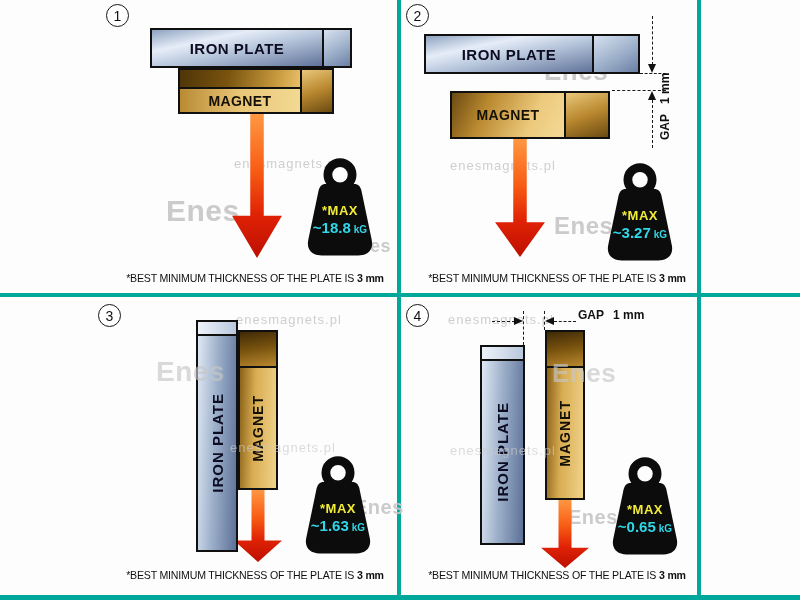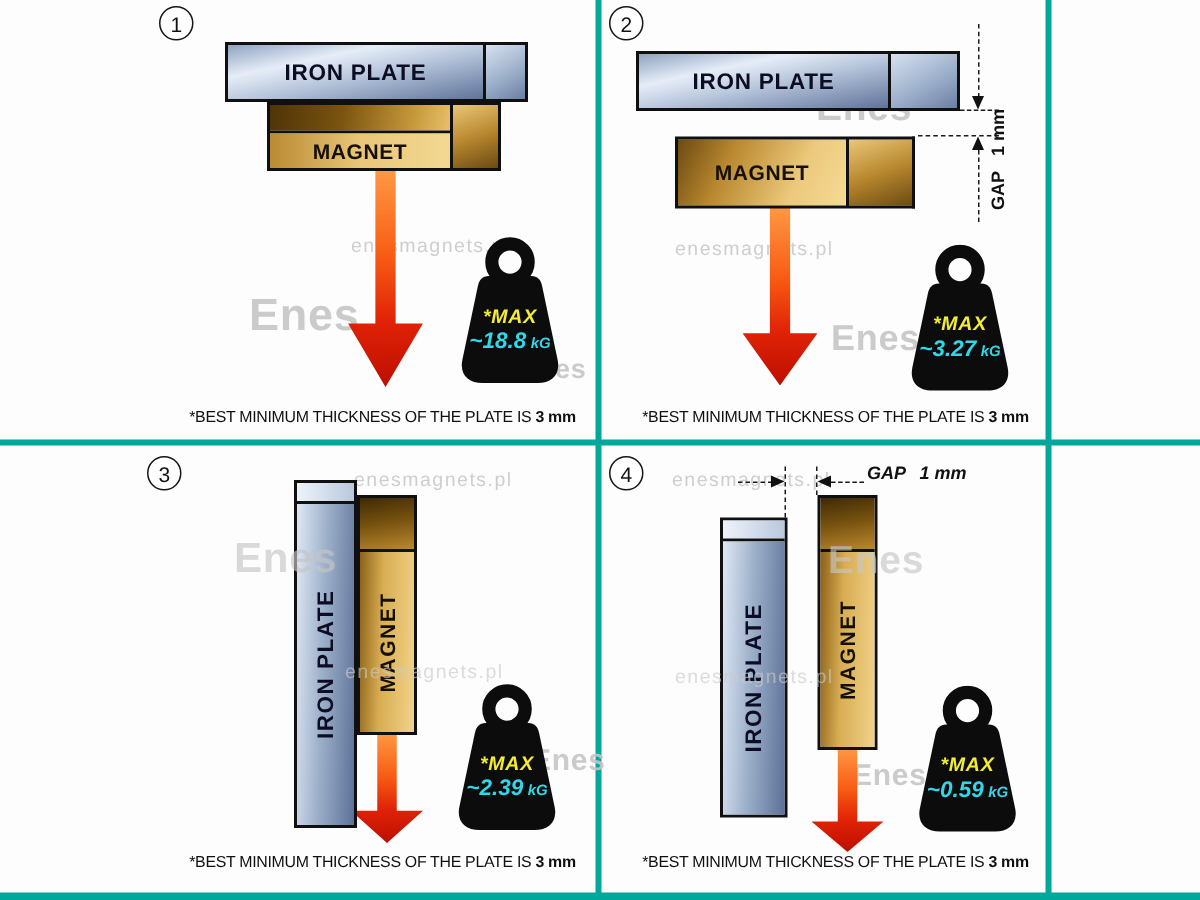--- a/index.html
+++ b/index.html
@@ -52,21 +52,21 @@
   .magV .vLbl { color:#140f04; font-size:14px; }
 
   
   .arrow { position:absolute; z-index:1;
            background:linear-gradient(180deg,#ff9a45 0%,#f85c14 40%,#e02206 70%,#bc0f00 100%);
            clip-path:polygon(37% 0,63% 0,63% 71%,98% 71%,50% 100%,2% 71%,37% 71%); }
 
   
   .weight { position:absolute; width:84px; height:102px; z-index:3; }
   .weight svg { position:absolute; inset:0; width:100%; height:100%; }
-  .wtext { position:absolute; left:0; right:0; top:46px; text-align:center; line-height:1.15; z-index:1;font-style:italic; }
+  .wtext { position:absolute; left:0; right:0; top:46px; text-align:center; line-height:1.15; z-index:1; }
   .wmax { color:#f3ec36; font-weight:bold; font-size:13px; display:block; letter-spacing:.5px; }
   .wval { color:#30d7e8; font-weight:bold; font-size:15px; }
   .wunit { color:#30d7e8; font-weight:bold; font-size:10px; margin-left:3px; }
 
   
   .caption { position:absolute; font-size:10.6px; color:#101010; text-align:center;
              letter-spacing:-0.2px; white-space:nowrap; z-index:3; }
 
   
   .dashH { position:absolute; border-top:1.6px dashed #1a1a1a; z-index:3; }
@@ -211,21 +211,21 @@
       </div>
     </div>
 
     <div class="weight" style="left:296px; top:161px;">
       <svg viewBox="0 0 100 122">
         <circle cx="50" cy="20" r="14.5" fill="none" stroke="#0c0c0c" stroke-width="10.5"></circle>
         <path d="M33,31 L67,31 C72,31 74.5,34 75.6,39 L88,98 C90.4,110 83,116.5 72,116.5 L28,116.5 C17,116.5 9.6,110 12,98 L24.4,39 C25.5,34 28,31 33,31 Z" fill="#0c0c0c"></path>
       </svg>
       <div class="wtext">
         <span class="wmax">*MAX</span>
-        <span class="wval">~2.39</span><span class="wunit">kG</span>
+        <span class="wval">~1.63</span><span class="wunit">kG</span>
       </div>
     </div>
 
     <div class="caption" style="left:105px; top:274px; width:300px;">
       <span>*BEST MINIMUM THICKNESS OF THE PLATE IS </span><b>3 mm</b>
     </div>
   </div>
 
   <div class="panel" style="left:400px; top:295px; width:300px; height:305px;">
     <span class="wm wm-site" style="left:48px; top:17px;">enesmagnets.pl</span>
@@ -252,32 +252,32 @@
         <span class="vLbl">MAGNET</span>
       </div>
     </div>
 
     <div class="dashV" style="left:123px; top:16px; height:34px;"></div>
     <div class="dashV" style="left:144px; top:16px; height:19px;"></div>
     <div class="dashH" style="left:92px; top:26px; width:23px;"></div>
     <div class="triR" style="left:114px; top:22px;"></div>
     <div class="triL" style="left:145px; top:22px;"></div>
     <div class="dashH" style="left:154px; top:26px; width:22px;"></div>
-    <div class="gapH" style="left:178px; top:13px;font-style:italic;">
+    <div class="gapH" style="left:178px; top:13px;">
       <span>GAP</span><b>1 mm</b>
     </div>
 
     <div class="weight" style="left:203px; top:162px;">
       <svg viewBox="0 0 100 122">
         <circle cx="50" cy="20" r="14.5" fill="none" stroke="#0c0c0c" stroke-width="10.5"></circle>
         <path d="M33,31 L67,31 C72,31 74.5,34 75.6,39 L88,98 C90.4,110 83,116.5 72,116.5 L28,116.5 C17,116.5 9.6,110 12,98 L24.4,39 C25.5,34 28,31 33,31 Z" fill="#0c0c0c"></path>
       </svg>
       <div class="wtext">
         <span class="wmax">*MAX</span>
-        <span class="wval">~0.59</span><span class="wunit">kG</span>
+        <span class="wval">~0.65</span><span class="wunit">kG</span>
       </div>
     </div>
 
     <div class="caption" style="left:7px; top:274px; width:300px;">
       <span>*BEST MINIMUM THICKNESS OF THE PLATE IS </span><b>3 mm</b>
     </div>
   </div>
 
 </div>
 

